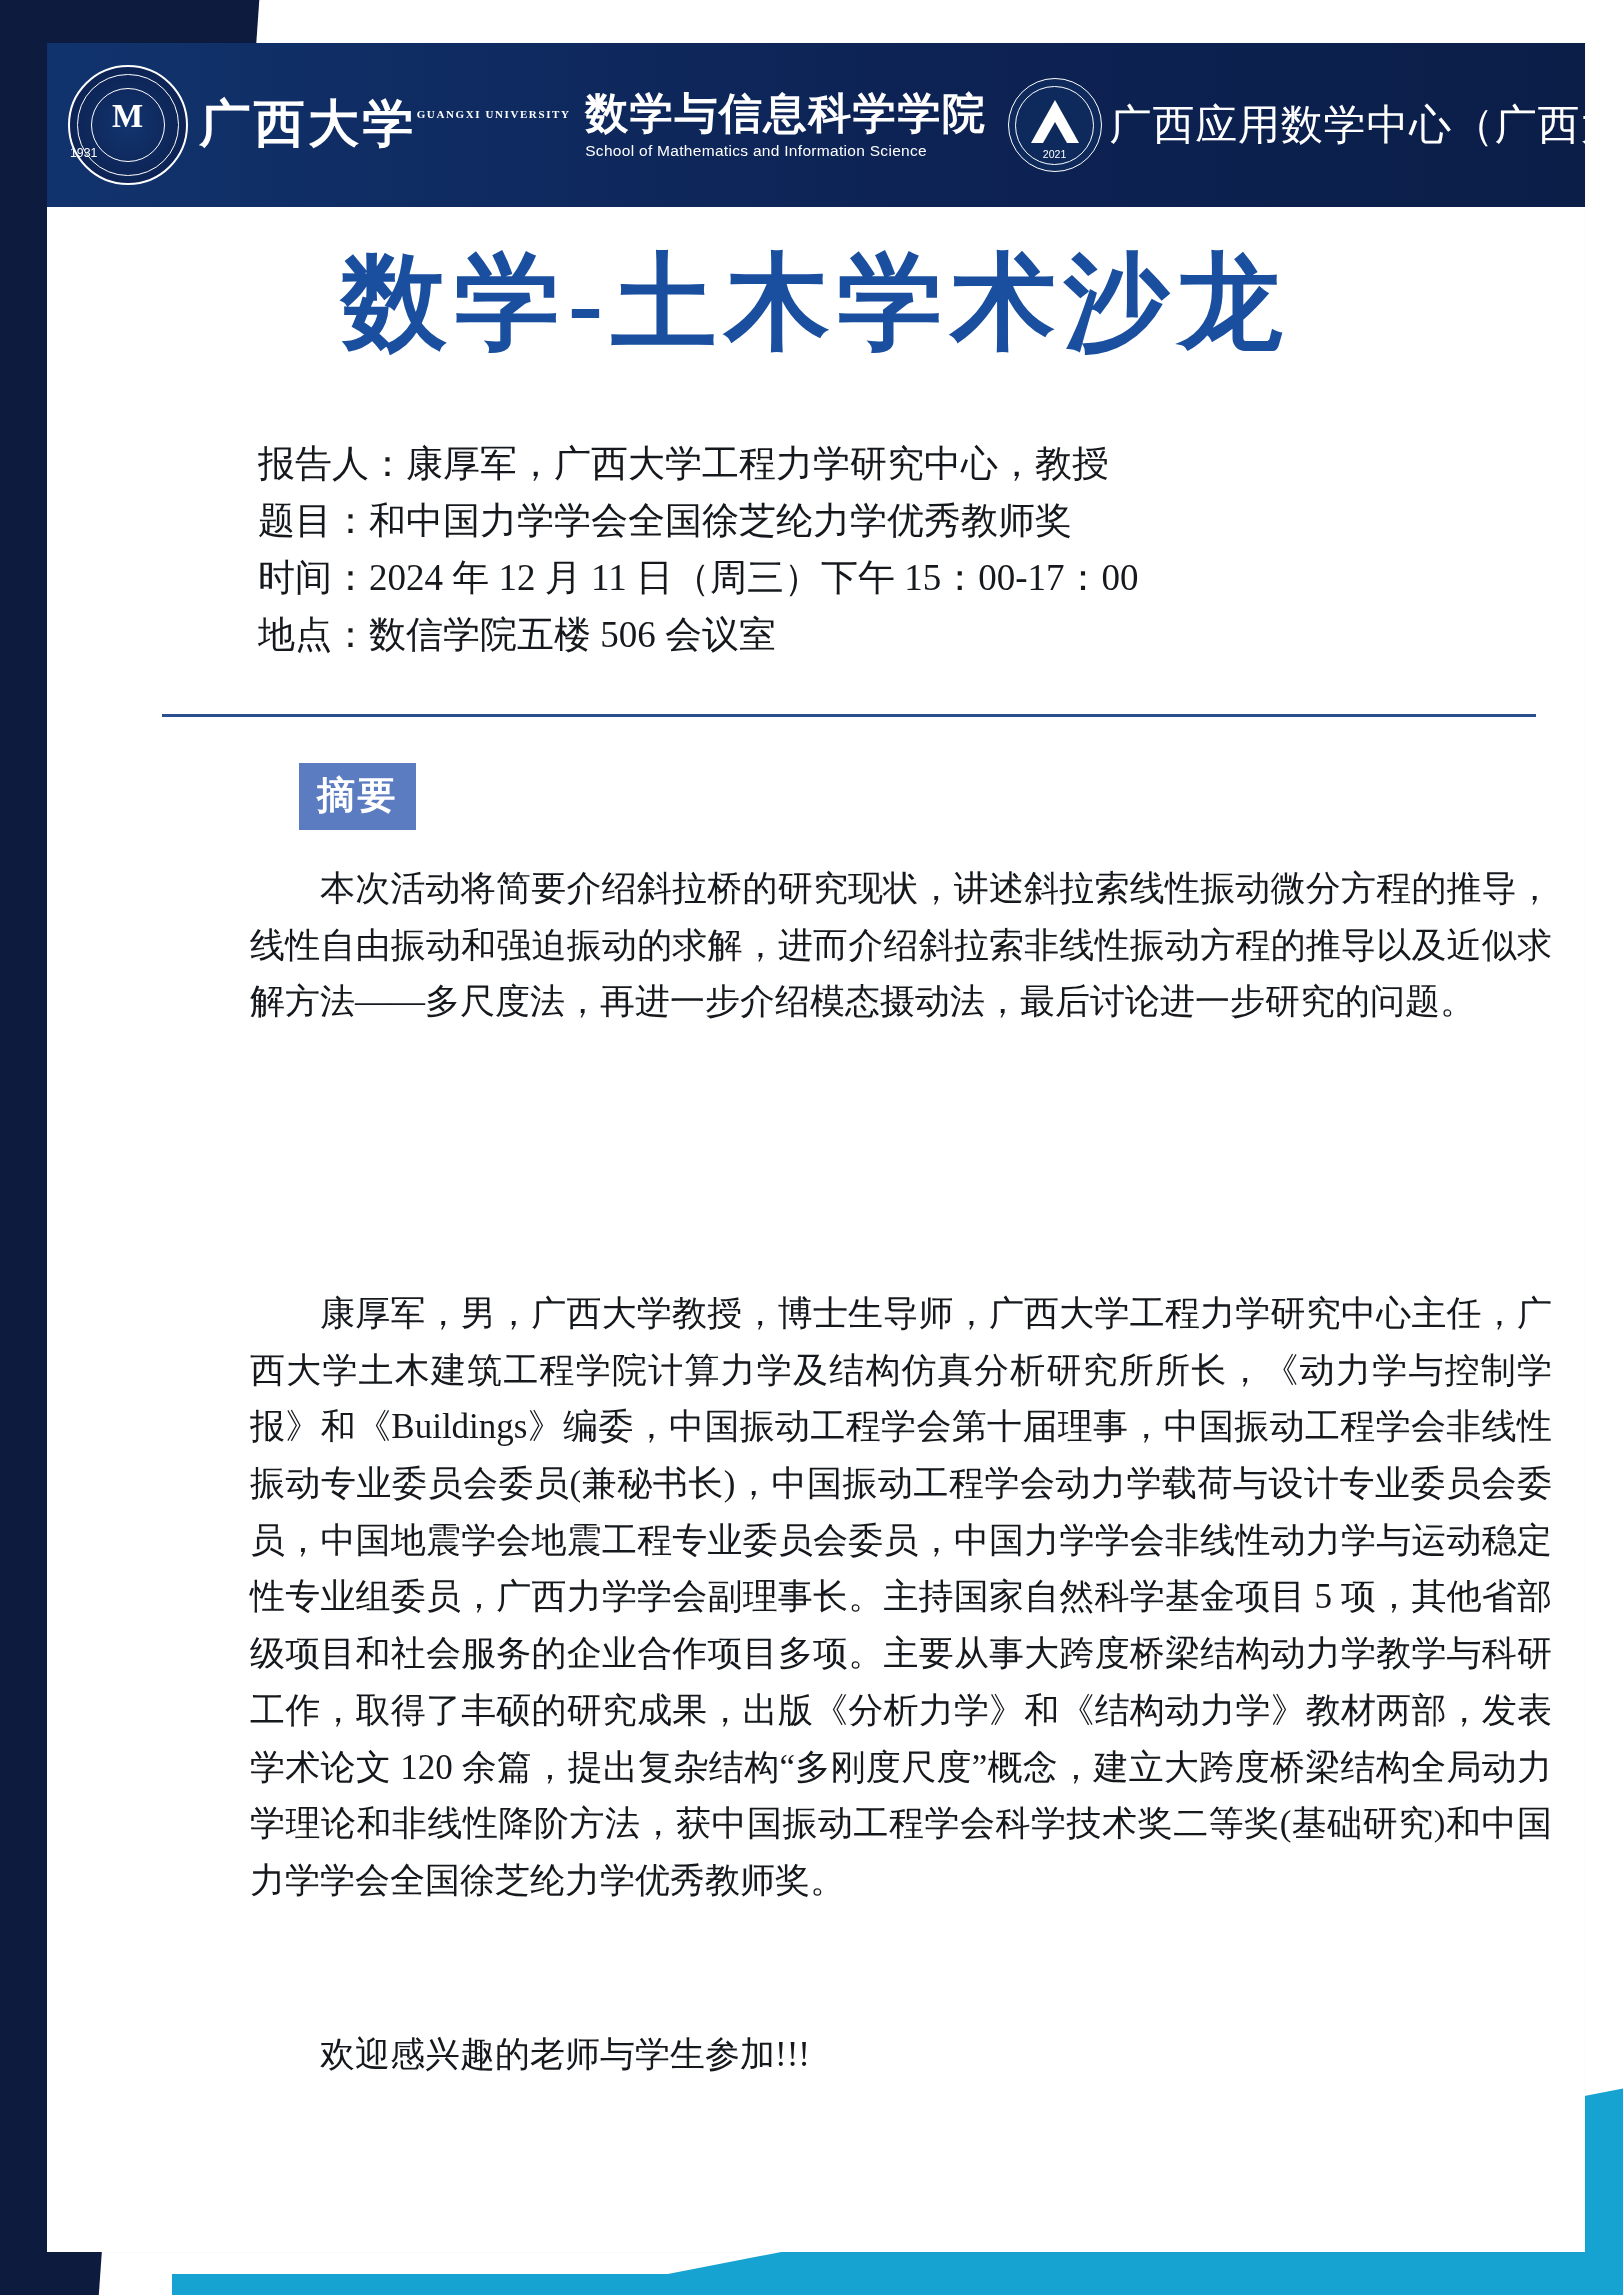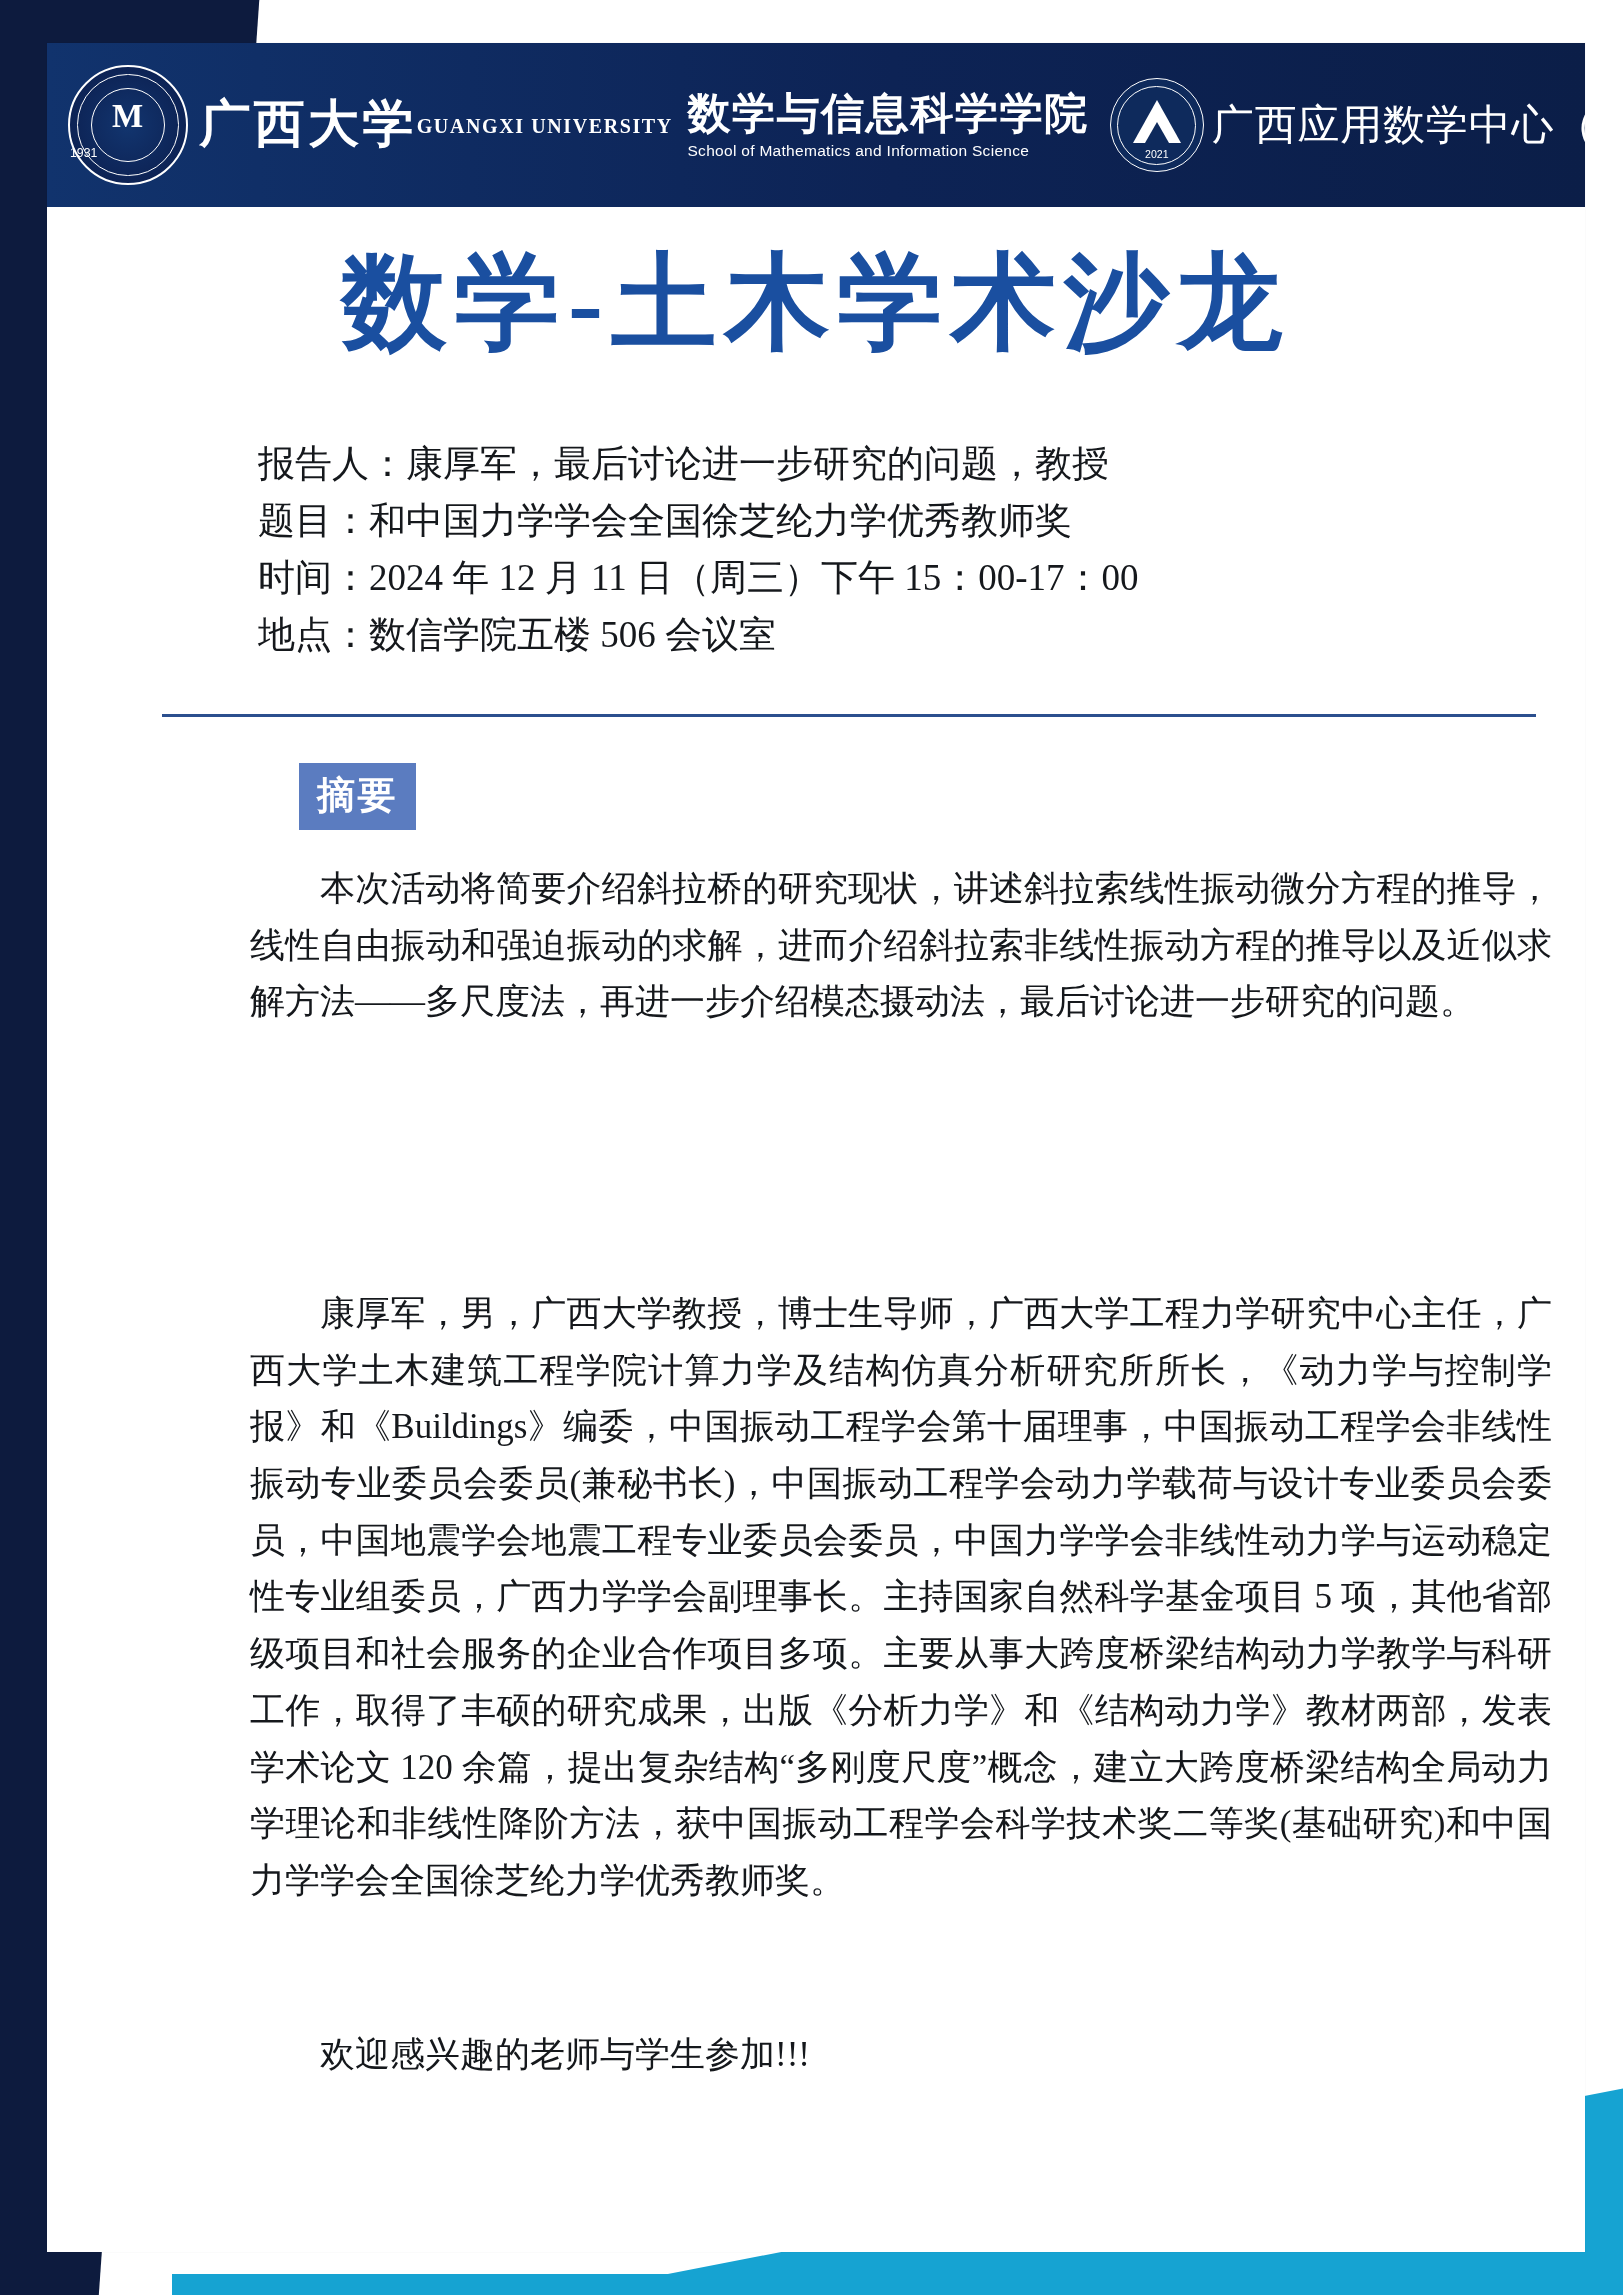--- a/index.html
+++ b/index.html
@@ -149,25 +149,25 @@
   }
   .brand-cn {
     font-size: 51px;
     font-weight: bold;
     letter-spacing: 3.3px;
     line-height: 1.05;
     font-family: "Liberation Serif", serif;
     white-space: nowrap;
   }
   .brand-en {
-    font-size: 20px;
+    font-size: 11px;
     letter-spacing: 1.6px;
     font-family: "Liberation Serif", serif;
     font-weight: bold;
-    margin-top: 17px;
+    margin-top: 10px;
     white-space: nowrap;
   }
   .school-block {
     margin-left: 14.7px;
     display: flex;
     flex-direction: column;
     justify-content: center;
     color: #ffffff;
     flex: 0 0 auto;
   }
@@ -358,21 +358,21 @@
       <div class="tri-cut"></div>
       <div class="yr">2021</div>
     </div>
 
     <div class="center-name">广西应用数学中心（广西大学）</div>
   </div>
 
   <div class="poster-title">数学-土木学术沙龙</div>
 
   <div class="meta">
-    <div class="row">报告人：康厚军，最后讨论进一步研究的问题，教授</div>
+    <div class="row">报告人：康厚军，广西大学工程力学研究中心，教授</div>
     <div class="row">题目：和中国力学学会全国徐芝纶力学优秀教师奖</div>
     <div class="row">时间：2024 年 12 月 11 日（周三）下午 15：00-17：00</div>
     <div class="row">地点：数信学院五楼 506 会议室</div>
   </div>
 
   <div class="divider"></div>
 
   <div class="sec-label sec-abstract">摘要</div>
   <div class="body-text abstract-text">本次活动将简要介绍斜拉桥的研究现状，讲述斜拉索线性振动微分方程的推导，线性自由振动和强迫振动的求解，进而介绍斜拉索非线性振动方程的推导以及近似求解方法——多尺度法，再进一步介绍模态摄动法，最后讨论进一步研究的问题。</div>
 

